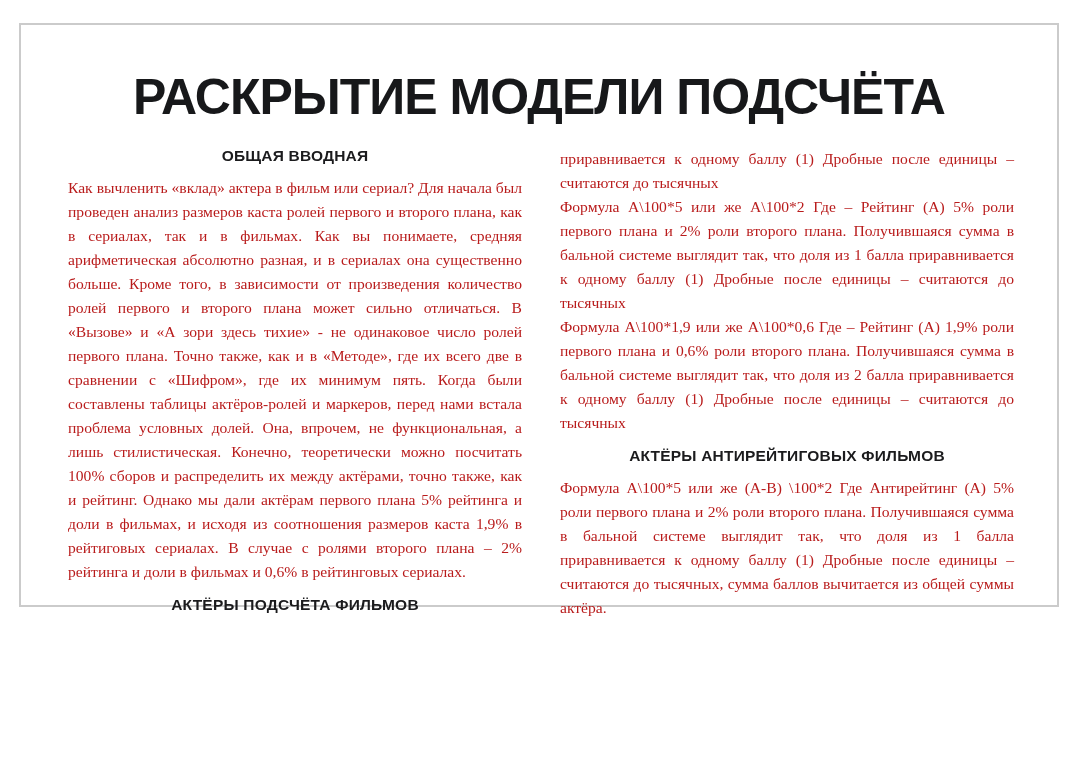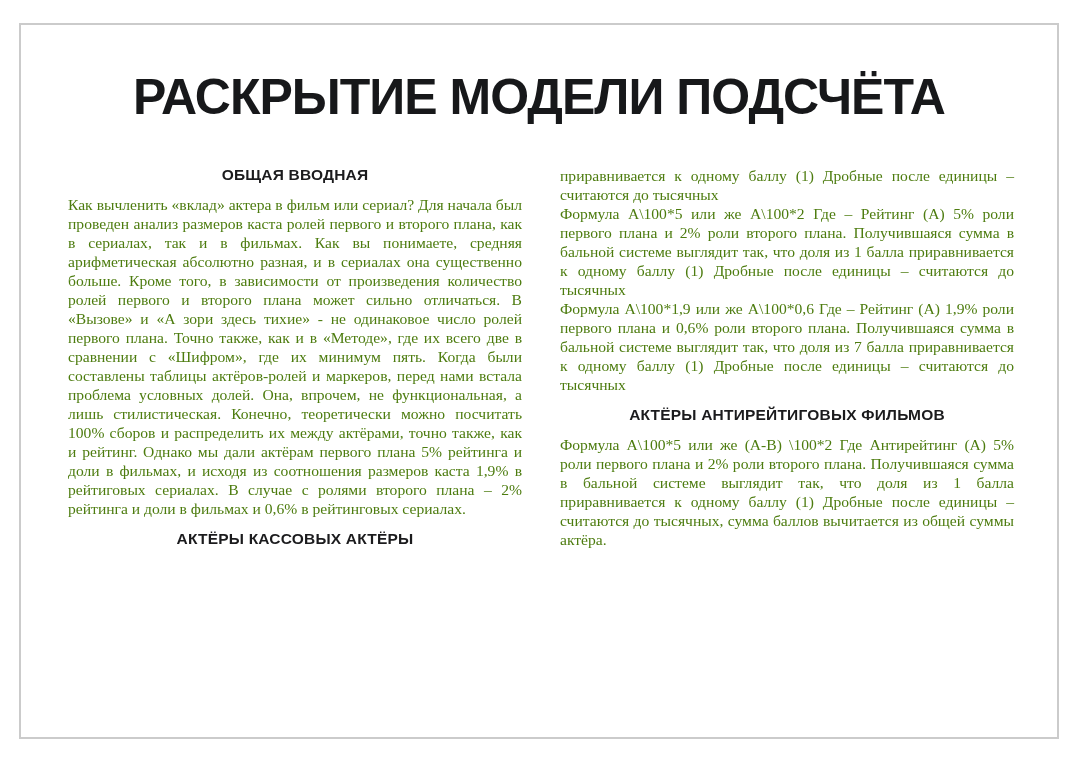--- a/index.html
+++ b/index.html
@@ -4,89 +4,89 @@
 <style>
   html, body {
     margin: 0; padding: 0;
     width: 1082px; height: 761px;
     background: #ffffff;
     overflow: hidden;
   }
   .page {
     position: absolute;
     left: 19px; top: 23px;
-    width: 1040px; height: 716px;
+    width: 1040px; height: 584px;
     box-sizing: border-box;
     background: #ffffff;
     border: 2px solid #cbcbcb;
   }
   .title {
     margin: 44px 0 0 0;
     text-align: center;
     font-family: "Liberation Sans", sans-serif;
     font-weight: 700;
     font-size: 50px;
     line-height: 56px;
     letter-spacing: -1px;
     color: #17181a;
   }
   .columns {
     display: flex;
     gap: 38px;
     padding: 0 43px 0 47px;
-    margin-top: 41px;
+    margin-top: 22px;
     align-items: flex-start;
   }
   .col { flex: 1; min-width: 0; }
   .heading {
     margin: 12px 0 11px 0;
     text-align: center;
     font-family: "Liberation Sans", sans-serif;
     font-weight: 700;
     font-size: 15.5px;
     line-height: 18px;
     letter-spacing: 0.2px;
     color: #1b1b1d;
   }
   .col > .section:first-child .heading { margin-top: 0; }
   .body {
     margin: 0;
     font-family: "Liberation Serif", serif;
     font-size: 15.6px;
-    line-height: 19px;
+    line-height: 24px;
     text-align: justify;
-    color: #4d7c0f;
+    color: #b91c1c;
   }
 </style>
 </head>
 <body>
 
 <div class="page">
 
   <h1 class="title">РАСКРЫТИЕ МОДЕЛИ ПОДСЧЁТА</h1>
 
   <div class="columns">
 
     <div class="col">
       <div class="section">
         <h2 class="heading">ОБЩАЯ ВВОДНАЯ</h2>
         <p class="body">Как вычленить «вклад» актера в фильм или сериал? Для начала был проведен анализ размеров каста ролей первого и второго плана, как в сериалах, так и в фильмах. Как вы понимаете, средняя арифметическая абсолютно разная, и в сериалах она существенно больше. Кроме того, в зависимости от произведения количество ролей первого и второго плана может сильно отличаться. В «Вызове» и «А зори здесь тихие» - не одинаковое число ролей первого плана. Точно также, как и в «Методе», где их всего две в сравнении с «Шифром», где их минимум пять. Когда были составлены таблицы актёров-ролей и маркеров, перед нами встала проблема условных долей. Она, впрочем, не функциональная, а лишь стилистическая. Конечно, теоретически можно посчитать 100% сборов и распределить их между актёрами, точно также, как и рейтинг. Однако мы дали актёрам первого плана 5% рейтинга и доли в фильмах, и исходя из соотношения размеров каста 1,9% в рейтиговых сериалах. В случае с ролями второго плана – 2% рейтинга и доли в фильмах и 0,6% в рейтинговых сериалах.</p>
       </div>
       <div class="section">
-        <h2 class="heading">АКТЁРЫ КАССОВЫХ АКТЁРЫ</h2>
+        <h2 class="heading">АКТЁРЫ ПОДСЧЁТА ФИЛЬМОВ</h2>
       </div>
     </div>
 
     <div class="col">
       <p class="body">приравнивается к одному баллу (1) Дробные после единицы – считаются до тысячных</p>
       <div class="section">
         <p class="body">Формула А\100*5 или же А\100*2 Где – Рейтинг (А) 5% роли первого плана и 2% роли второго плана. Получившаяся сумма в бальной системе выглядит так, что доля из 1 балла приравнивается к одному баллу (1) Дробные после единицы – считаются до тысячных</p>
       </div>
       <div class="section">
-        <p class="body">Формула А\100*1,9 или же А\100*0,6 Где – Рейтинг (А) 1,9% роли первого плана и 0,6% роли второго плана. Получившаяся сумма в бальной системе выглядит так, что доля из 7 балла приравнивается к одному баллу (1) Дробные после единицы – считаются до тысячных</p>
+        <p class="body">Формула А\100*1,9 или же А\100*0,6 Где – Рейтинг (А) 1,9% роли первого плана и 0,6% роли второго плана. Получившаяся сумма в бальной системе выглядит так, что доля из 2 балла приравнивается к одному баллу (1) Дробные после единицы – считаются до тысячных</p>
       </div>
       <div class="section">
         <h2 class="heading">АКТЁРЫ АНТИРЕЙТИГОВЫХ ФИЛЬМОВ</h2>
         <p class="body">Формула А\100*5 или же (А-В) \100*2 Где Антирейтинг (А) 5% роли первого плана и 2% роли второго плана. Получившаяся сумма в бальной системе выглядит так, что доля из 1 балла приравнивается к одному баллу (1) Дробные после единицы – считаются до тысячных, сумма баллов вычитается из общей суммы актёра.</p>
       </div>
     </div>
 
   </div>
 </div>
 

